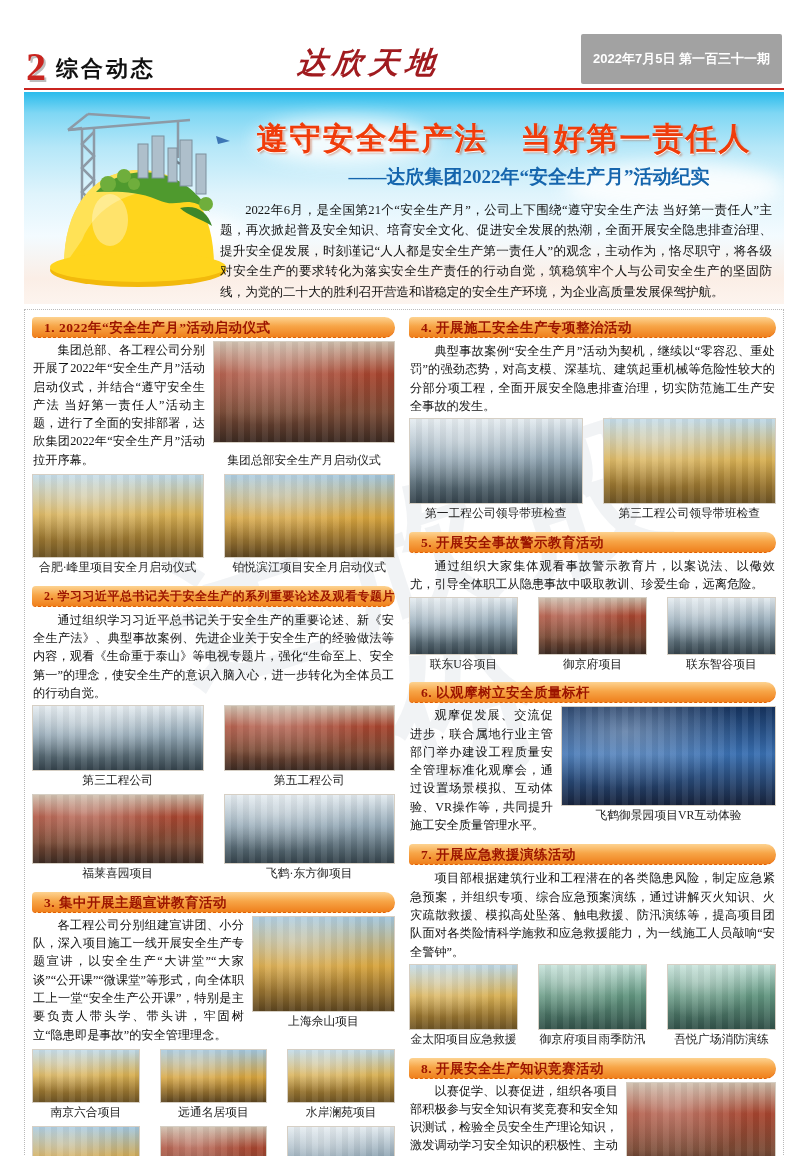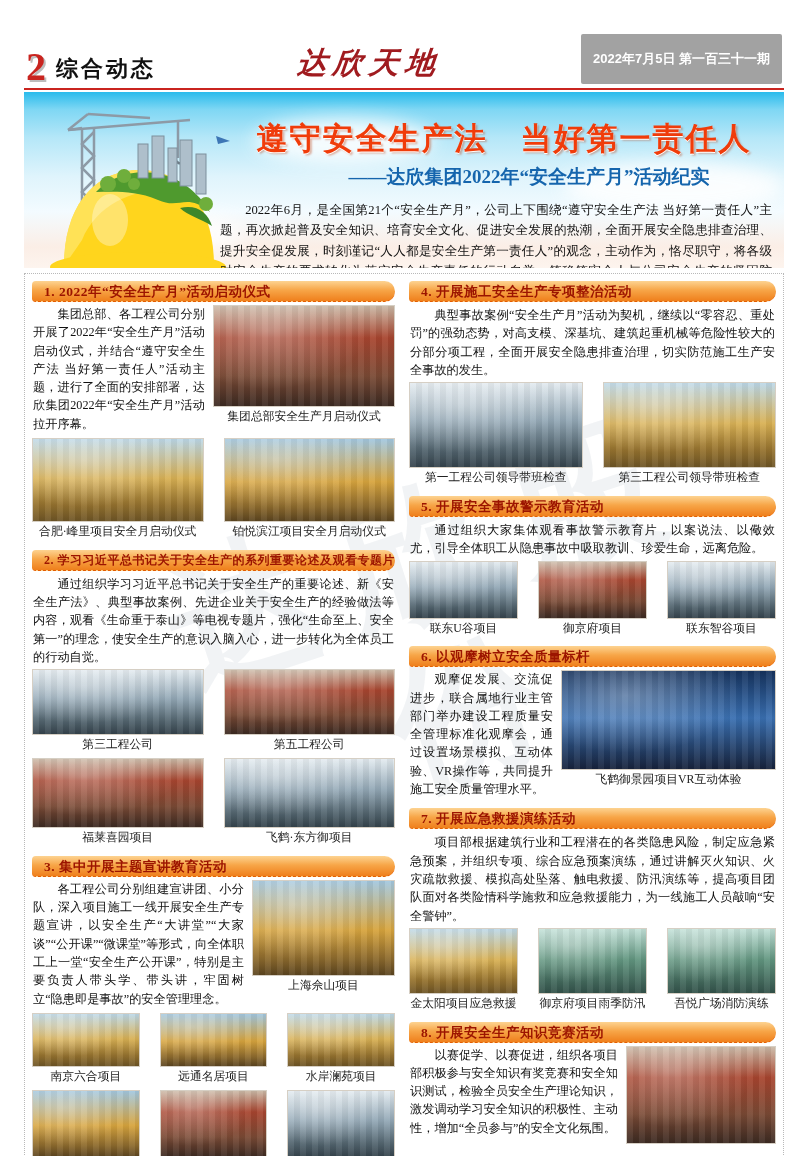--- a/index.html
+++ b/index.html
@@ -12,21 +12,21 @@
 
   
   .hdr { display:flex; align-items:flex-end; justify-content:space-between; padding:0 2px 4px 2px; border-bottom:2px solid #c9241f; }
   .hdr-left { display:flex; align-items:flex-end; gap:10px; }
   .page-num { font-size:40px; line-height:0.85; font-weight:bold; color:#c9241f; text-shadow:2px 2px 0 #bdbdbd; font-family:"Liberation Serif",serif; }
   .col-name { font-size:22px; font-weight:bold; letter-spacing:3px; color:#111; }
   .masthead { font-size:30px; font-weight:bold; font-style:italic; color:#a01b1f; letter-spacing:6px; transform:skewX(-6deg); }
   .issue-box { background:#a2a2a2; color:#fff; font-family:"Liberation Sans",sans-serif; font-weight:bold; font-size:13px; padding:16px 12px; border-radius:2px; }
 
   
-  .banner { position:relative; height:176px; margin-top:2px; overflow:hidden;
+  .banner { position:relative; height:212px; margin-top:2px; overflow:hidden;
     background:linear-gradient(180deg,#29bbec 0%,#7fd7f4 10%,#b5e7f8 26%,#dff4fc 48%,#f3fbff 68%,#fbeee6 88%,#fdf4ee 100%); }
   .cloud { position:absolute; background:#fff; border-radius:50%; filter:blur(9px); opacity:.85; }
   .banner-title { position:relative; text-align:center; margin:26px 0 4px 210px; width:540px;
     font-size:31px; font-weight:bold; letter-spacing:2px; color:#f03c0a;
     text-shadow:0 1px 0 #fff,2px 2px 2px rgba(180,50,0,.35); }
   .banner-subtitle { position:relative; text-align:center; margin:2px 0 10px 250px; width:510px;
     font-size:19px; font-weight:bold; color:#1565ad; }
   .banner-intro { position:relative; margin-left:196px; width:552px; font-size:12.6px; line-height:1.62;
     text-align:justify; text-indent:2em; color:#111; }
   .illu { position:absolute; left:6px; top:8px; }
@@ -138,21 +138,21 @@
   <div class="watermark">达欣股份</div>
 
   <div class="cols">
 
     <div class="col-l">
 
       <div class="sec">
         <div class="sec-head">1. 2022年“安全生产月”活动启动仪式</div>
         <div class="sec-flex">
           <div class="sec-body">集团总部、各工程公司分别开展了2022年“安全生产月”活动启动仪式，并结合“遵守安全生产法 当好第一责任人”活动主题，进行了全面的安排部署，达欣集团2022年“安全生产月”活动拉开序幕。</div>
-          <div class="side" style="width:182px;">
+          <div class="side" style="width:182px;justify-content:space-between;">
             <div class="photo ph-a" style="height:102px;"></div>
             <div class="cap">集团总部安全生产月启动仪式</div>
           </div>
         </div>
         <div class="ph-row">
           <div class="ph-col">
             <div class="photo ph-b" style="height:84px;"></div>
             <div class="cap">合肥·峰里项目安全月启动仪式</div>
           </div>
           <div class="ph-col">

